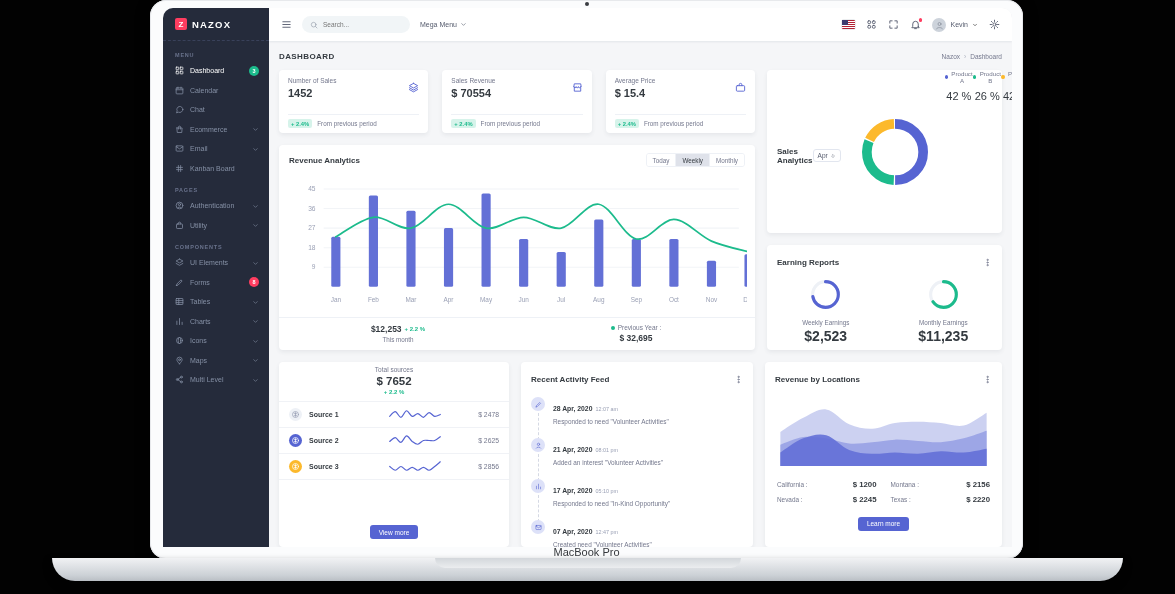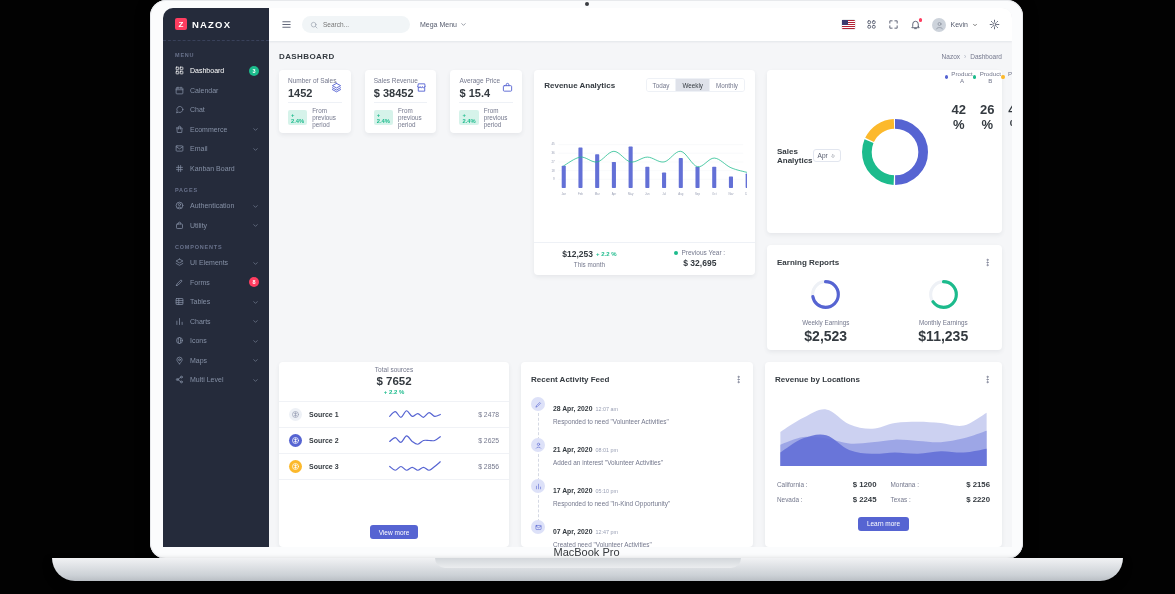--- a/index.html
+++ b/index.html
@@ -54,21 +54,21 @@
   .username{font-size:7px;color:#555b6d}
 
   
   .content{flex:1;padding:8px 10px 0;min-height:0}
   .page-head{display:flex;align-items:center;justify-content:space-between;height:14px;margin-bottom:7px}
   .page-title{font-size:8px;font-weight:bold;color:#343a40;letter-spacing:.4px}
   .breadcrumb{font-size:6.5px;color:#74788d;display:flex;gap:4px;align-items:center}
   .breadcrumb .sep{color:#aab0bd}
 
   .top-area{display:flex;gap:12px}
-  .col-left{width:476px;display:flex;gap:12px;flex:none}
+  .col-left{width:476px;display:flex;flex-direction:column;gap:12px;flex:none}
   .col-right{flex:1;display:flex;flex-direction:column;gap:12px;min-width:0}
   .panel{background:#fff;border-radius:4px;box-shadow:0 2px 4px rgba(56,65,74,.08)}
   .panel-head{display:flex;align-items:center;justify-content:space-between;padding:8px 10px 0}
   .panel-title{font-size:8px;font-weight:bold;color:#343a40}
   .kebab{color:#74788d;cursor:pointer}
   .kebab .ic{width:9px;height:9px}
 
   
   .cards-row{display:grid;grid-template-columns:repeat(3,1fr);gap:14px}
   .stat-card{background:#fff;border-radius:4px;box-shadow:0 2px 4px rgba(56,65,74,.08);height:63px;display:flex;flex-direction:column;padding:7px 9px 5px}
@@ -98,21 +98,21 @@
   .rev-row2{margin-top:2px;display:flex;align-items:center;justify-content:center;gap:3px}
 
   
   .sales{height:163px;display:flex;flex-direction:row}
   .select{display:flex;align-items:center;gap:2px;border:1px solid #e2e6ef;border-radius:3px;padding:2px 4px;font-size:6.5px;color:#555b6d;cursor:pointer}
   .select .ic{width:6px;height:6px}
   .donut-wrap{flex:1;display:flex;align-items:center;justify-content:center}
   .legend{display:flex;justify-content:space-around;padding:0 6px 9px}
   .leg-item{text-align:center}
   .leg-top{display:flex;align-items:center;gap:3px;font-size:6.2px;color:#74788d}
-  .leg-pct{font-size:13px;font-weight:bold;color:#343a40;margin-top:18px}
+  .leg-pct{font-size:11px;font-weight:normal;color:#343a40;margin-top:6px}
 
   
   .earning{height:105px;display:flex;flex-direction:column}
   .earn-row{flex:1;display:flex;align-items:center}
   .earn-col{flex:1;text-align:center}
   .earn-label{font-size:6.3px;color:#74788d;margin-top:4px}
   .earn-value{font-size:14px;font-weight:bold;color:#343a40;margin-top:2px}
 
   
   .bottom-area{display:grid;grid-template-columns:230px 232px 1fr;gap:12px;margin-top:12px}
@@ -482,21 +482,21 @@
                         </svg></span>
                     </div>
                     <div class="sc-foot">
                       <span class="badge-soft">+ 2.4%</span>
                       <span class="sc-note">From previous period</span>
                     </div>
                   </div>
                   <div class="stat-card">
                     <div class="sc-top">
                       <div class="sc-label">Sales Revenue</div>
-                      <div class="sc-value">$ 38452</div>
+                      <div class="sc-value">$ 70554</div>
                       <span class="sc-icon"><svg class="ic" style="width:11px;height:11px" viewBox="0 0 24 24">
                           <g fill="none" stroke="currentColor" stroke-width="2" stroke-linecap="round" stroke-linejoin="round">
                             <path d="M4 10l1-6h14l1 6"></path>
                             <path d="M4 10a2.5 2.5 0 0 0 5 0a2.5 2.5 0 0 0 5 0a2.5 2.5 0 0 0 5 0"></path>
                             <path d="M5 12v8h14v-8"></path>
                           </g>
                         </svg></span>
                     </div>
                     <div class="sc-foot">
                       <span class="badge-soft">+ 2.4%</span>

